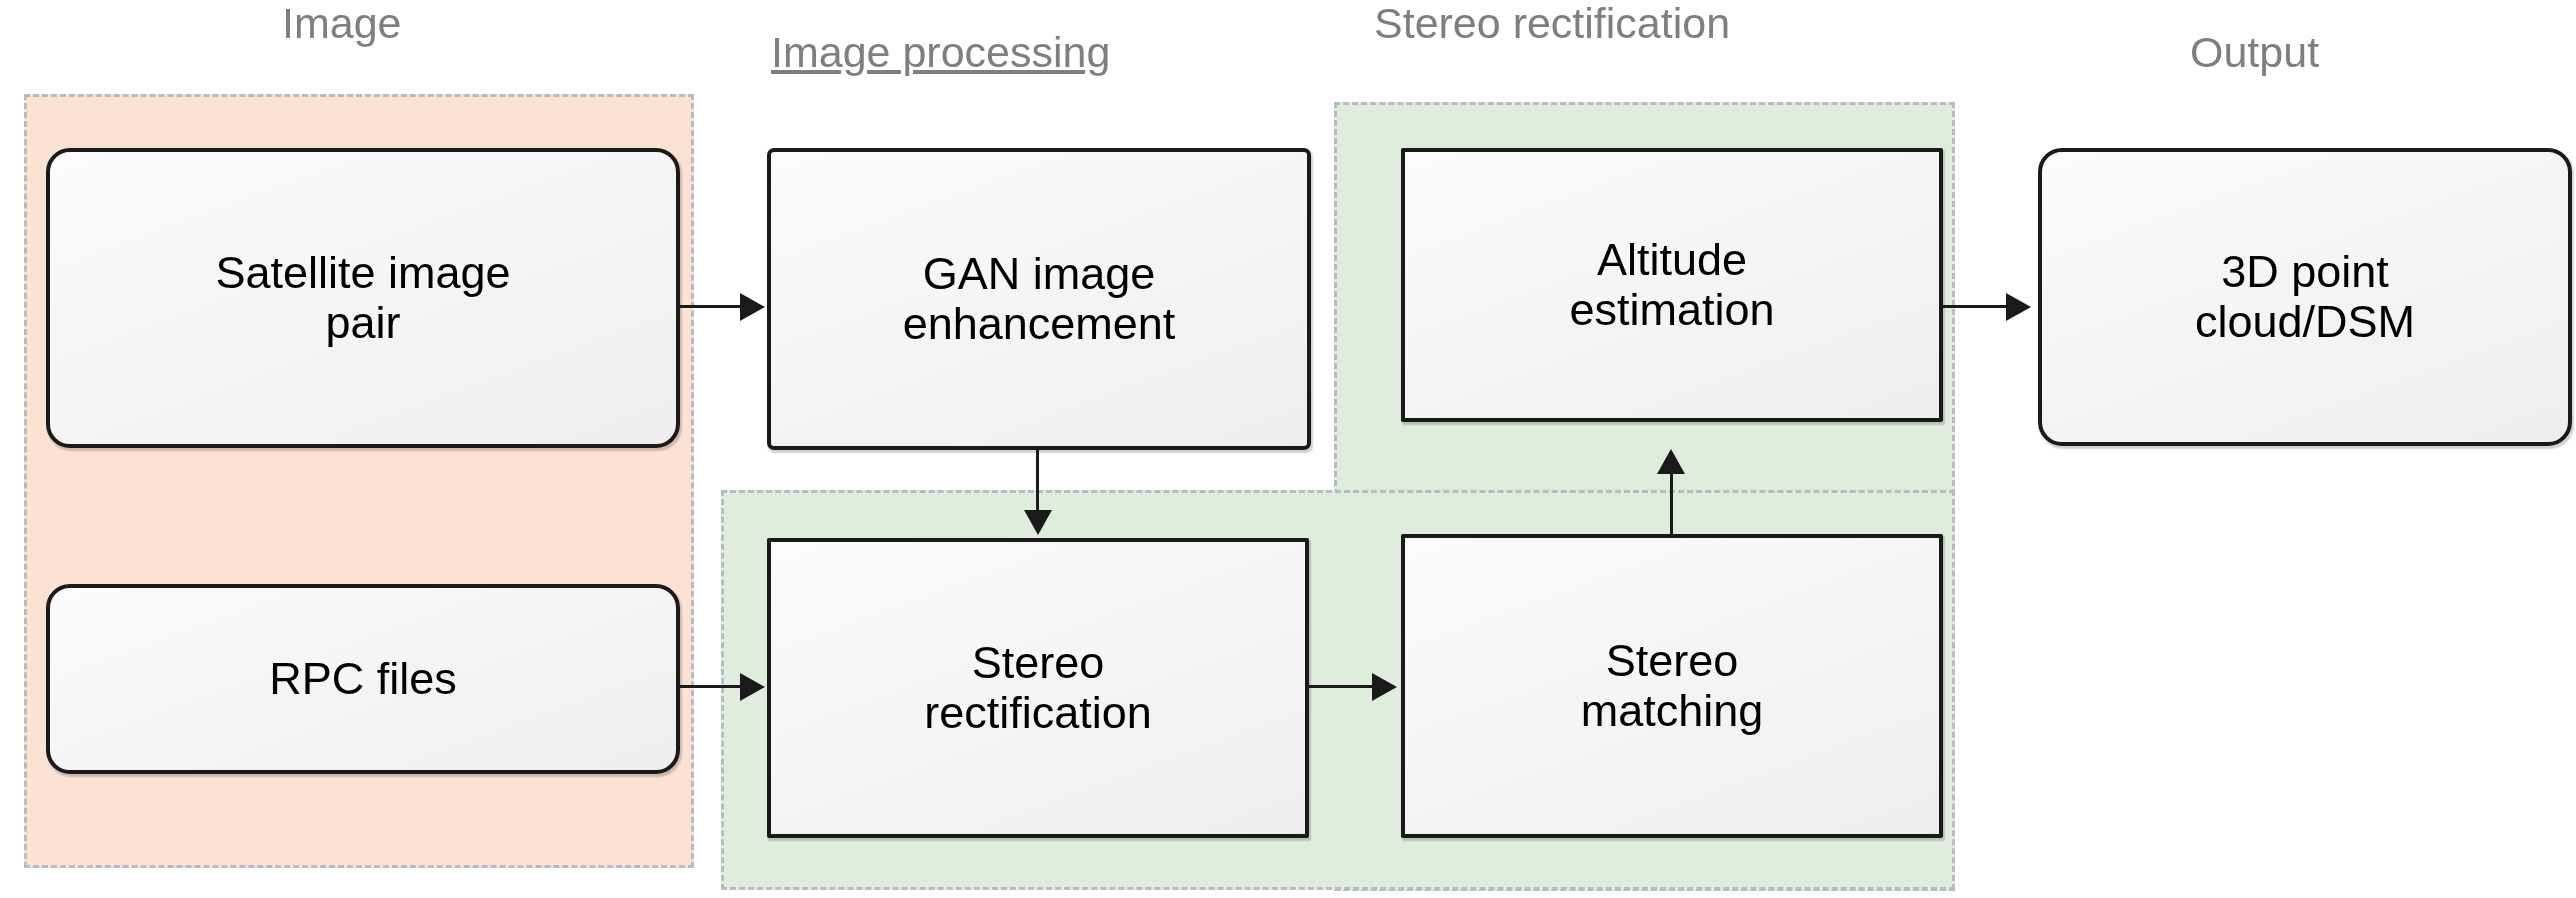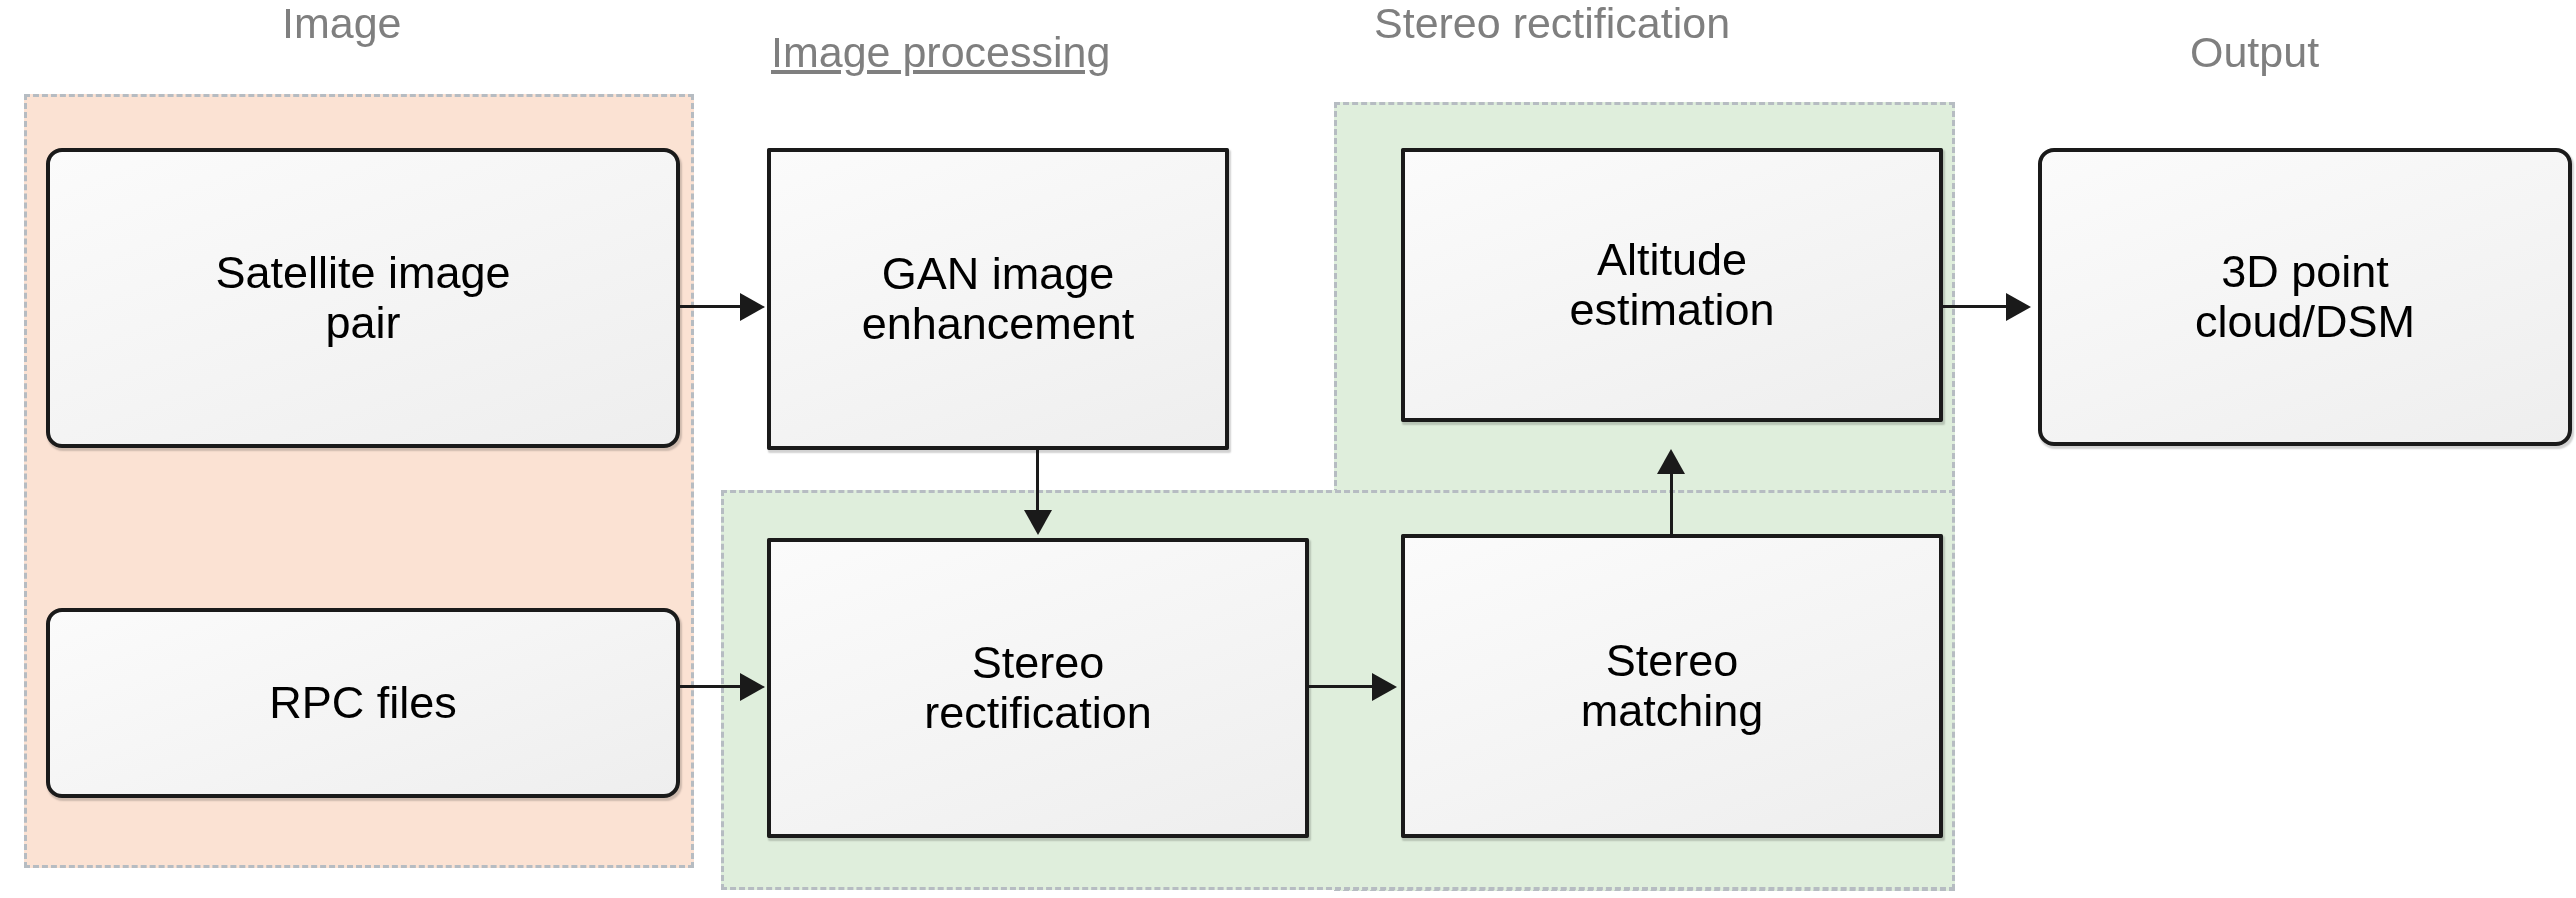--- a/index.html
+++ b/index.html
@@ -55,21 +55,21 @@
     display: flex;
     align-items: center;
     justify-content: center;
     text-align: center;
     color: #000000;
     font-size: 45px;
     line-height: 1.12;
     z-index: 5;
     box-shadow: 1.7px 2.5px 1.7px rgba(0,0,0,0.18);
   }
-  .node.rounded { border-radius: 16px; }
+  .node.rounded { border-radius: 24px; }
   .node.square  { border-radius: 1.7px; }
   .node-label { white-space: pre-line; padding: 0 8.3px; }
   .conn-line-h {
     position: absolute;
     height: 3.3px;
     background: #1a1a1a;
     z-index: 7;
   }
   .conn-line-v {
     position: absolute;
@@ -121,25 +121,25 @@
 
   <div class="group-caption" style="left:1374px; top:1.7px;">Stereo rectification</div>
 
   <div class="group-caption" style="left:2190px; top:31px;">Output</div>
 
   <div class="node rounded" style="left:46px; top:148px; width:634px; height:300px;">
     <span class="node-label">Satellite image
 pair</span>
   </div>
 
-  <div class="node rounded" style="left:46px; top:584px; width:634px; height:190px;margin-top:24px;">
+  <div class="node rounded" style="left:46px; top:584px; width:634px; height:190px;">
     <span class="node-label">RPC files</span>
   </div>
 
-  <div class="node square" style="left:767px; top:148px; width:462px; height:302px;">
+  <div class="node square" style="left:767px; top:148px; width:544px; height:302px;border-radius:7px;">
     <span class="node-label">GAN image
 enhancement</span>
   </div>
 
   <div class="node square" style="left:767px; top:538px; width:542px; height:300px;">
     <span class="node-label">Stereo
 rectification</span>
   </div>
 
   <div class="node square" style="left:1401px; top:534px; width:542px; height:304px;">

